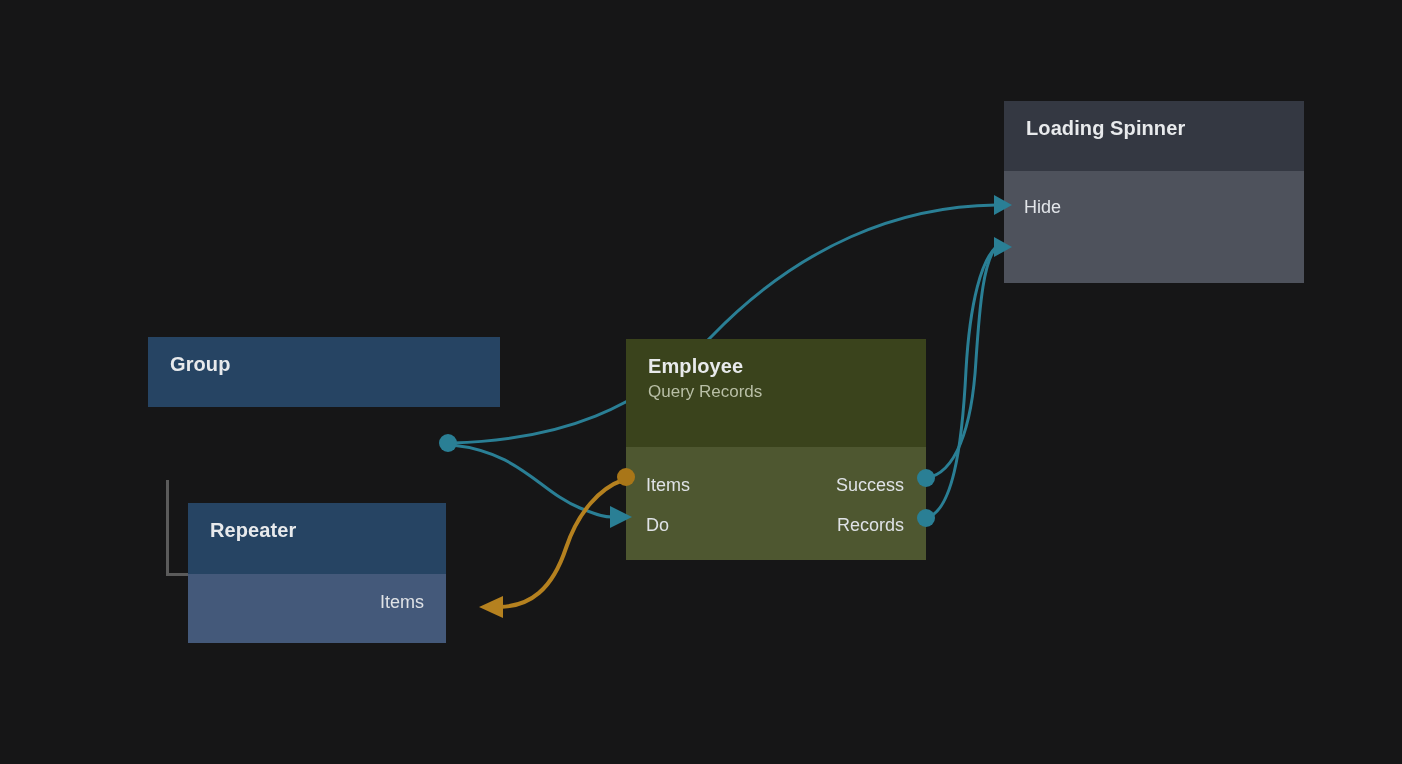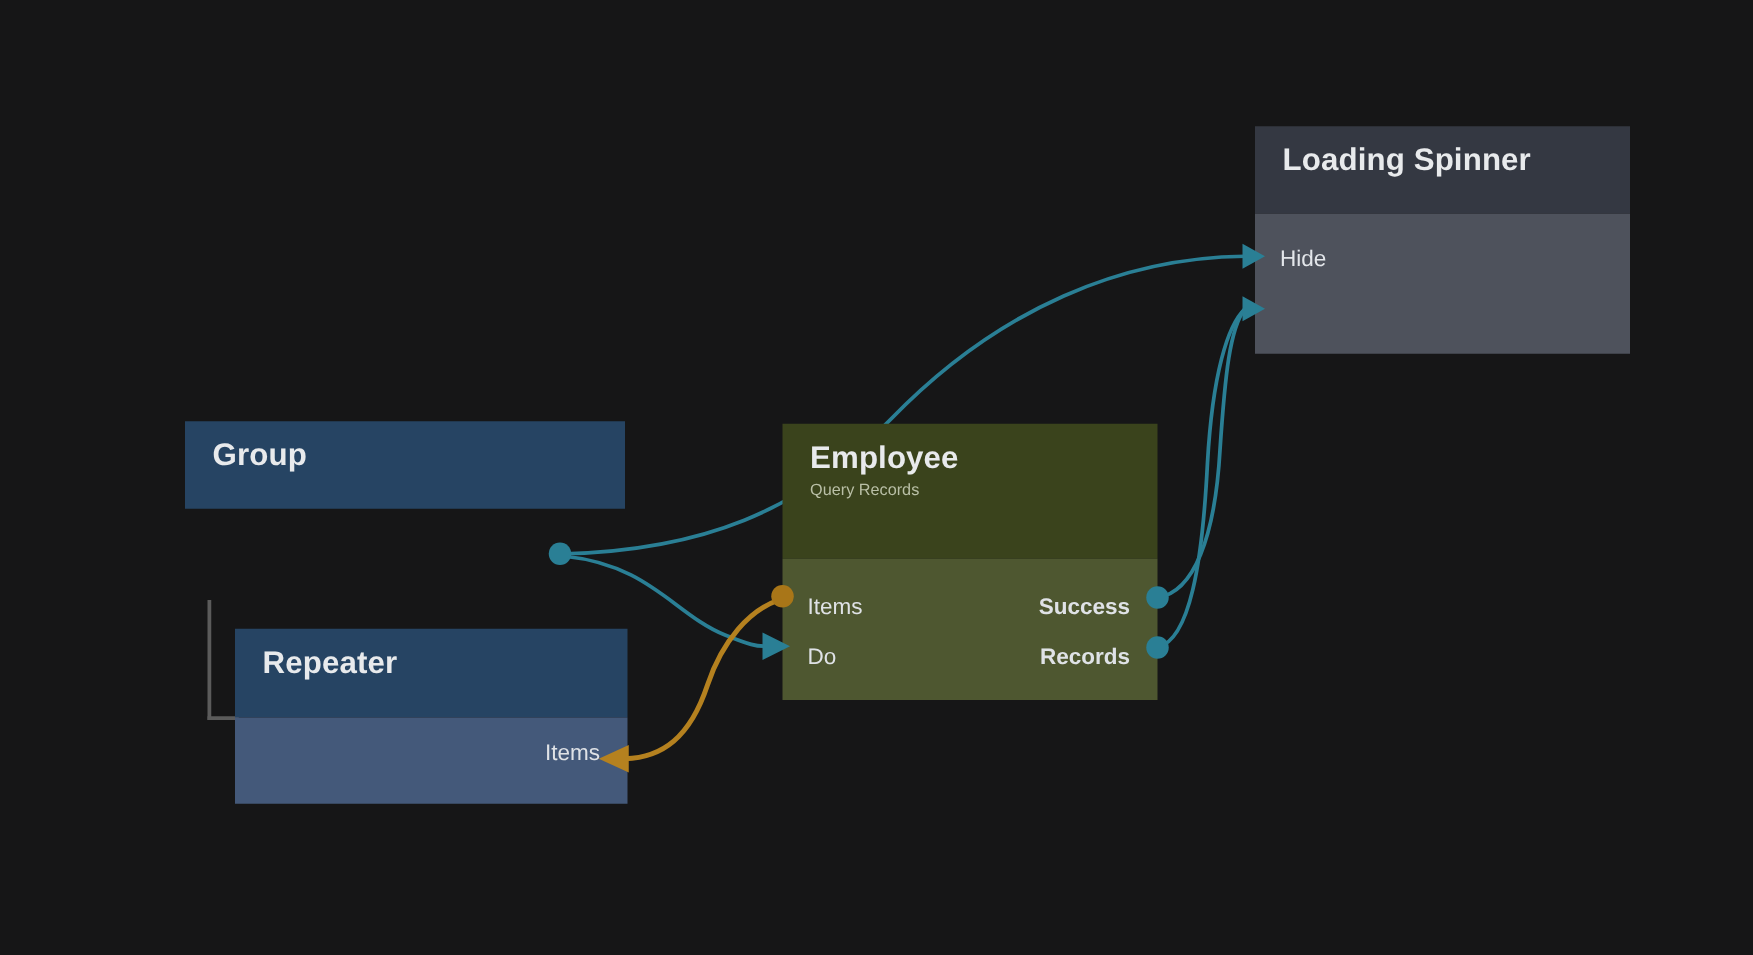--- a/index.html
+++ b/index.html
@@ -34,29 +34,29 @@
   .node {
     position: absolute;
     z-index: 2;
     box-sizing: border-box;
   }
   .node-header {
     box-sizing: border-box;
     padding: 14px 22px 0 22px;
   }
   .node-title {
-    font-size: 25px;
+    font-size: 20px;
     font-weight: bold;
     color: #e8eaec;
     letter-spacing: .1px;
     line-height: 26px;
     white-space: nowrap;
   }
   .node-subtitle {
-    font-size: 13px;
+    font-size: 17px;
     font-weight: normal;
     line-height: 26px;
     white-space: nowrap;
   }
   .node-body {
     box-sizing: border-box;
     position: relative;
   }
   .port-row {
     position: relative;
@@ -76,32 +76,32 @@
     justify-content: flex-end;
   }
   .port-out .port-label { padding-right: 22px; }
 
   
   #node-group { left: 148px; top: 337px; width: 352px; }
   #node-group .node-header { height: 70px; background: #264463; }
   #node-group .node-body   { height: 68px; background: #44597a; padding-top: 8px; }
 
   
-  #node-repeater { left: 188px; top: 503px; width: 314px; }
+  #node-repeater { left: 188px; top: 503px; width: 258px; }
   #node-repeater .node-header { height: 71px; background: #264463; }
   #node-repeater .node-body   { height: 69px; background: #44597a; padding-top: 8px; }
 
   
   #node-employee { left: 626px; top: 339px; width: 300px; }
   #node-employee .node-header { height: 108px; background: #3a431c; padding-top: 14px; }
   #node-employee .node-subtitle { color: #b9bfa6; }
   #node-employee .node-body   { height: 113px; background: #4e5730; padding-top: 18px; }
   #node-employee .port-pair { display: flex; }
   #node-employee .port-pair .port-in  { flex: 1 1 auto; }
-  #node-employee .port-pair .port-out { flex: 1 1 auto; font-weight: bold; }
+  #node-employee .port-pair .port-out { flex: 1 1 auto; }
 
   
   #node-spinner { left: 1004px; top: 101px; width: 300px; }
   #node-spinner .node-header { height: 70px; background: #343842; }
   #node-spinner .node-body   { height: 112px; background: #4e525c; padding-top: 16px; }
   #node-spinner .port-label { color: #e3e6ea; }
 
   
   .tree-line {
     position: absolute;

